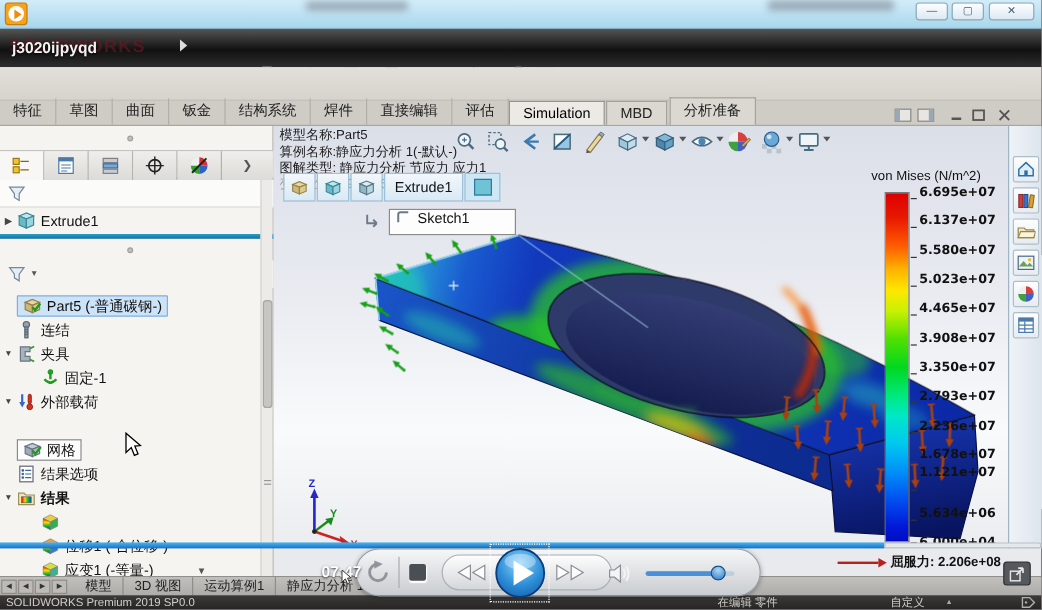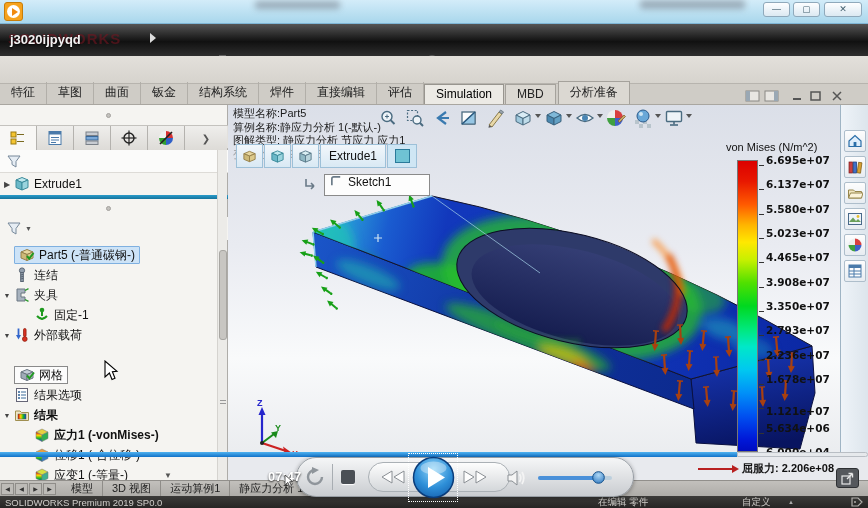--- a/index.html
+++ b/index.html
@@ -558,21 +558,20 @@
     </div>
     <div class="abs trow" style="top:320px;padding-left:20px;font-weight:bold">
       <span class="exp"></span>
       <span class="ticon">
           <svg viewBox="0 0 16 16" width="16" height="16">
             <polygon points="2,5 8,2 14,5 8,8" fill="#e8d040" stroke="#777" stroke-width=".5"></polygon>
             <polygon points="2,5 8,8 8,14.5 2,11.5" fill="url(#rbv)" stroke="#777" stroke-width=".5"></polygon>
             <polygon points="14,5 8,8 8,14.5 14,11.5" fill="#30b050" stroke="#777" stroke-width=".5"></polygon>
           </svg>
         </span>
-      <span>应力1 (-vonMises-)</span>
     </div>
     <div class="abs trow" style="top:340px;padding-left:20px">
       <span class="exp"></span>
       <span class="ticon">
           <svg viewBox="0 0 16 16" width="16" height="16">
             <polygon points="2,5 8,2 14,5 8,8" fill="#e8a040" stroke="#777" stroke-width=".5"></polygon>
             <polygon points="2,5 8,8 8,14.5 2,11.5" fill="url(#rbv)" stroke="#777" stroke-width=".5"></polygon>
             <polygon points="14,5 8,8 8,14.5 14,11.5" fill="#3080c8" stroke="#777" stroke-width=".5"></polygon>
           </svg>
         </span>
@@ -886,21 +885,21 @@
         <span class="ltick" style="left:538px;top:171px">3.908e+07</span>
       <div class="ltickmark" style="left:531px;top:206px"></div>
         <span class="ltick" style="left:538px;top:195px">3.350e+07</span>
       <div class="ltickmark" style="left:531px;top:230px"></div>
         <span class="ltick" style="left:538px;top:219px">2.793e+07</span>
       <div class="ltickmark" style="left:531px;top:255px"></div>
         <span class="ltick" style="left:538px;top:244px">2.236e+07</span>
       <div class="ltickmark" style="left:531px;top:279px"></div>
         <span class="ltick" style="left:538px;top:268px">1.678e+07</span>
       <div class="ltickmark" style="left:531px;top:303px"></div>
-        <span class="ltick" style="left:538px;top:300px">1.121e+07</span>
+        <span class="ltick" style="left:538px;top:283px">1.121e+07</span>
       <div class="ltickmark" style="left:531px;top:328px"></div>
         <span class="ltick" style="left:538px;top:317px">5.634e+06</span>
       <div class="ltickmark" style="left:531px;top:347px"></div>
         <span class="ltick" style="left:538px;top:341px">6.000e+04</span>
     </div>
   </div>
 
   <div class="abs taskpane">
     <div class="abs tpi" style="top:25px">
         <svg viewBox="0 0 16 16" width="16" height="16">

